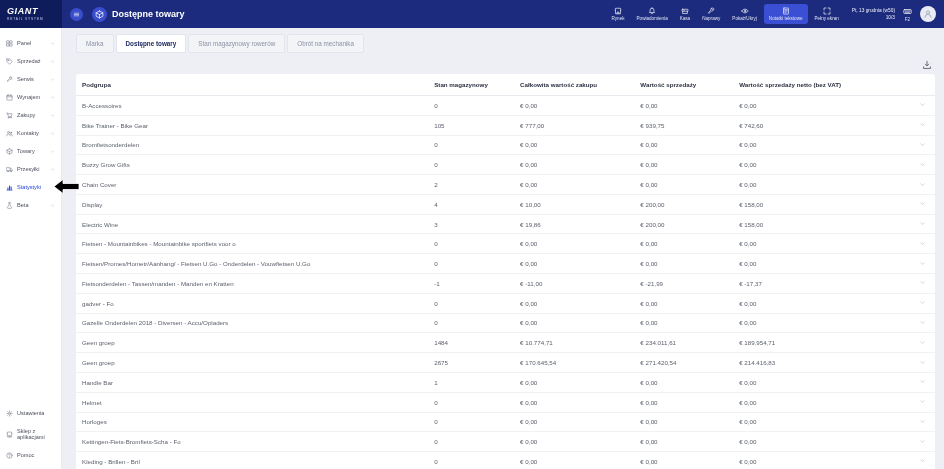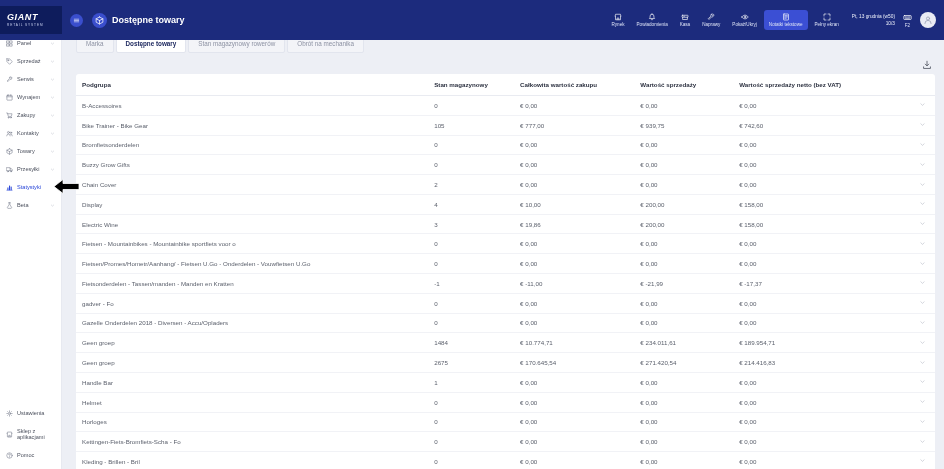--- a/index.html
+++ b/index.html
@@ -1,20 +1,20 @@
 <!DOCTYPE html>
 <html><head>
 <meta charset="utf-8">
 <style>
 *{margin:0;padding:0;box-sizing:border-box}
 html,body{width:944px;height:469px;overflow:hidden;background:#fff;font-family:"Liberation Sans",sans-serif}
 .app{position:relative;width:944px;height:469px}
 .ic{fill:none;stroke:currentColor;stroke-width:1.3;stroke-linecap:round;stroke-linejoin:round;display:block}
 
-.header{position:absolute;top:0;left:0;right:0;height:40px;background:#1c2b7d;display:flex;align-items:center;color:#fff;z-index:5}
+.header{position:absolute;top:0;left:0;right:0;height:28px;background:#1c2b7d;display:flex;align-items:center;color:#fff;z-index:5}
 .logo{width:62px;height:28px;background:#0e1c5c;display:flex;flex-direction:column;justify-content:center;padding-left:7px;flex:none}
 .logo-name{font-size:9px;font-weight:bold;font-style:italic;letter-spacing:.6px;line-height:1}
 .logo-tag{font-size:3.2px;letter-spacing:.9px;color:#c9d1ef;margin-top:1.5px}
 .menu-btn{width:13px;height:13px;border-radius:50%;background:#3a4ecd;display:flex;align-items:center;justify-content:center;margin-left:8px;flex:none;cursor:pointer}
 .menu-btn .ic{width:7px;height:7px}
 .title-wrap{display:flex;align-items:center;gap:5px;margin-left:9px}
 .title-icon{width:15px;height:15px;border-radius:50%;background:#3a4ecd;display:flex;align-items:center;justify-content:center;flex:none}
 .title-icon .ic{width:9px;height:9px}
 .page-title{font-size:9px;font-weight:bold;white-space:nowrap}
 .hnav{display:flex;align-items:center;margin-left:auto;gap:2px}

